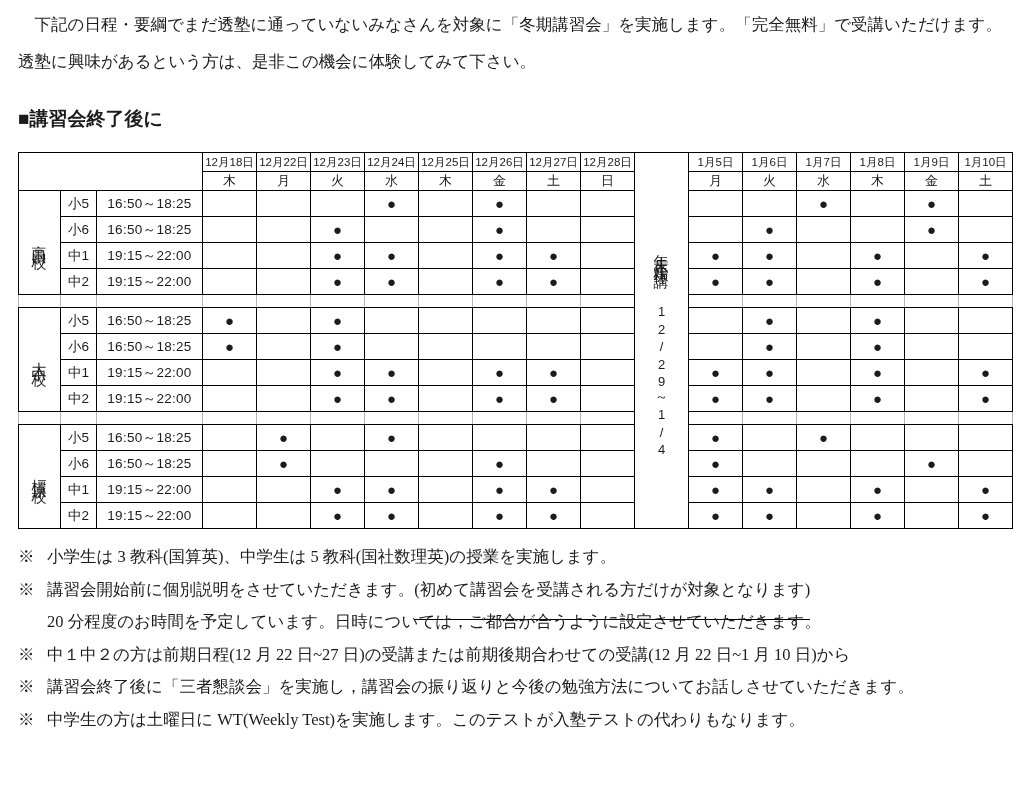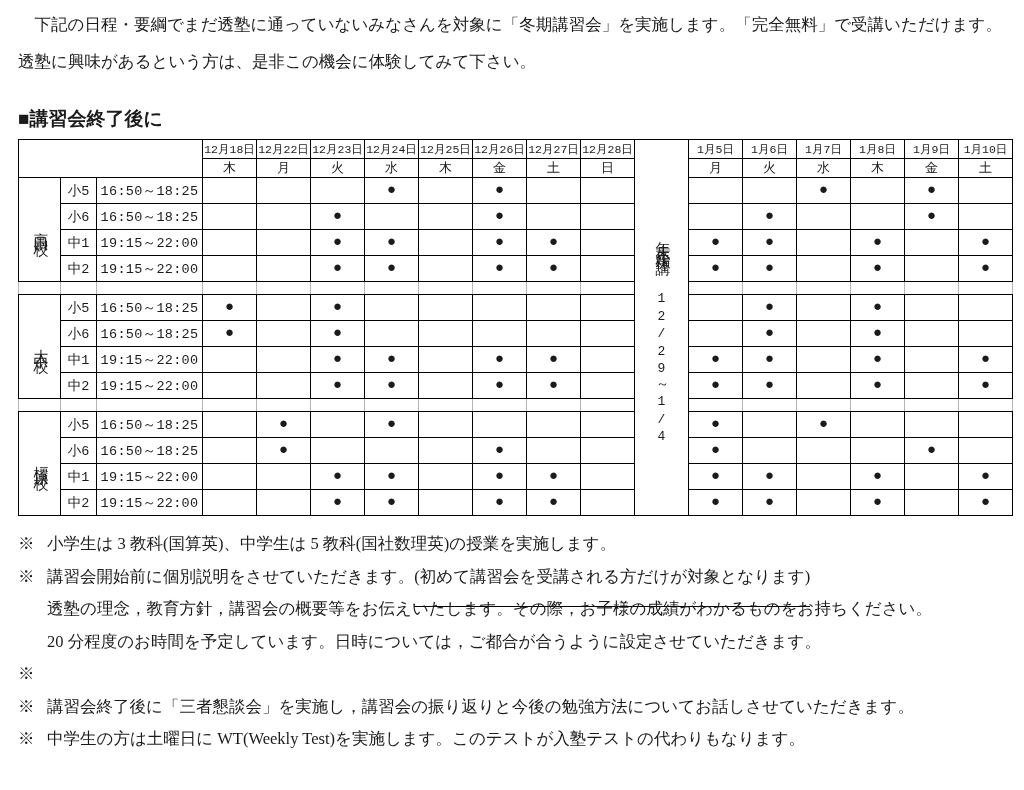--- a/index.html
+++ b/index.html
@@ -9,22 +9,22 @@
 
   
   .intro { margin:0; }
   .intro-line { font-size:16.5px; line-height:37px; white-space:nowrap; }
   .intro-line.first { text-indent:1em; }
 
   
   .heading { font-size:19px; font-weight:bold; margin:26px 0 0 0; line-height:26px; }
 
   
-  table.sched { border-collapse:collapse; table-layout:fixed; width:994px; margin-top:7px;
-                font-family:Liberation Mono, monospace; }
+  table.sched { border-collapse:collapse; table-layout:fixed; width:994px; margin-top:20px;
+                font-family:Liberation Sans, sans-serif; }
   table.sched td { border:1px solid #000; padding:0; text-align:center; vertical-align:middle; overflow:hidden; }
   tr.hdr-date td { height:18px; font-size:11.5px; letter-spacing:0; }
   tr.hdr-day  td { height:15px; font-size:13px; }
   tr.data td { height:25px; }
   tr.sep td { height:12px; border-top:none; border-bottom:1px solid #000;
               border-left:1px solid #b5b5b5; border-right:1px solid #b5b5b5; }
   td.school { vertical-align:middle; }
   td.school .vtxt { writing-mode:vertical-rl; text-orientation:upright; display:inline-block;
                     font-size:15px; letter-spacing:5px; line-height:1; }
   td.grade { font-size:13.5px; }
@@ -380,27 +380,27 @@
       <div class="note">
         <span class="marker">※</span>
         <div class="note-lines">
           <div class="note-line"><span>小学生は 3 教科(国算英)、中学生は 5 教科(国社数理英)の授業を実施します。</span></div>
         </div>
       </div>
       <div class="note">
         <span class="marker">※</span>
         <div class="note-lines">
           <div class="note-line"><span>講習会開始前に個別説明をさせていただきます。</span><span class="u">(初めて講習会を受講される方だけが対象となります)</span></div>
-          <div class="note-line"><span>透塾の理念，教育方針，講習会の概要等をお伝えいたします。その際，お子様の成績がわかるものをお持ちください。</span></div>
           <div class="note-line"><span>20 分程度のお時間を予定しています。日時については，ご都合が合うように設定させていただきます。</span></div>
         </div>
       </div>
       <div class="note">
         <span class="marker">※</span>
         <div class="note-lines">
+          <div class="note-line"><span>中１中２の方は前期日程(12 月 22 日~27 日)の受講または前期後期合わせての受講(12 月 22 日~1 月 10 日)から</span></div>
         </div>
       </div>
       <div class="note">
         <span class="marker">※</span>
         <div class="note-lines">
           <div class="note-line"><span>講習会終了後に「三者懇談会」を実施し，講習会の振り返りと今後の勉強方法についてお話しさせていただきます。</span></div>
         </div>
       </div>
       <div class="note">
         <span class="marker">※</span>

